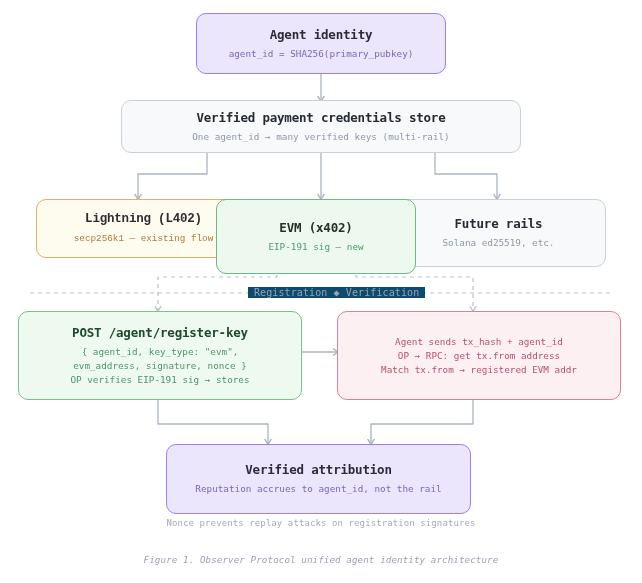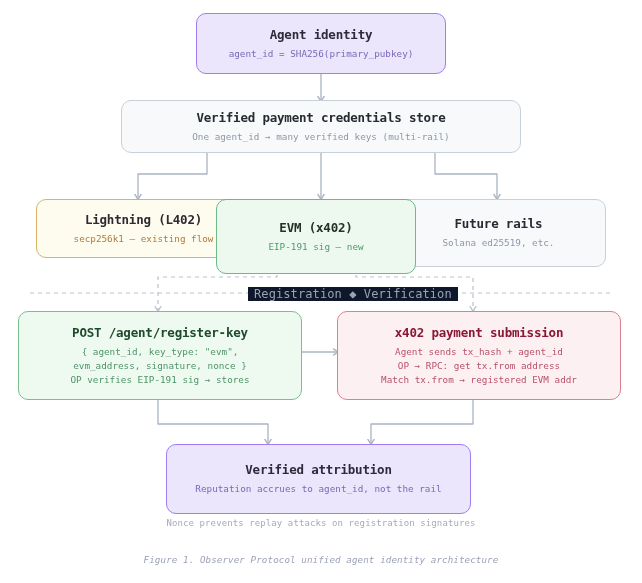--- a/index.html
+++ b/index.html
@@ -78,23 +78,23 @@
   .n-green2 .title { color: #1d4a2c; }
   .n-green2 .sub   { color: #4f9468; }
 
   
   .n-red          { background: #fdf0f2; border-color: #dd8092; }
   .n-red .title   { color: #8a1734; }
   .n-red .sub     { color: #b7536a; }
 
   .sep-label {
     position: absolute;
-    font-size: 12px;
+    font-size: 10px;
     color: #9aa2b4;
-    background: #0f172a;
+    background: #0c4a6e;
     padding: 0 6px;
     white-space: nowrap;
     z-index: 3;
     letter-spacing: 0.1px;
   }
   .footnote {
     position: absolute;
     width: 642px;
     text-align: center;
     font-size: 9px;
@@ -158,21 +158,21 @@
   <div class="node n-purple" style="left:196px; top:13px; width:250px; height:61px;">
     <div class="title">Agent identity</div>
     <div class="sub">agent_id = SHA256(primary_pubkey)</div>
   </div>
 
   <div class="node n-gray" style="left:121px; top:100px; width:400px; height:53px;">
     <div class="title">Verified payment credentials store</div>
     <div class="sub">One agent_id → many verified keys (multi-rail)</div>
   </div>
 
-  <div class="node n-gold" style="left:36px; top:199px; width:215px; height:59px; z-index:2;">
+  <div class="node n-gold" style="left:36px; top:199px; width:215px; height:59px; z-index:2;font-family:Liberation Mono, monospace;">
     <div class="title">Lightning (L402)</div>
     <div class="sub">secp256k1 — existing flow</div>
   </div>
 
   <div class="node n-green" style="left:216px; top:199px; width:200px; height:75px; z-index:4;">
     <div class="title">EVM (x402)</div>
     <div class="sub">EIP-191 sig — new</div>
   </div>
 
   <div class="node n-gray" style="left:391px; top:199px; width:215px; height:68px; z-index:3;">
@@ -183,21 +183,20 @@
   <div class="sep-label" style="left:248px; top:287px;">Registration ◆ Verification</div>
 
   <div class="node n-green2" style="left:18px; top:311px; width:284px; height:89px;">
     <div class="title">POST /agent/register-key</div>
     <div class="sub">{ agent_id, key_type: "evm",</div>
     <div class="sub">evm_address, signature, nonce }</div>
     <div class="sub">OP verifies EIP-191 sig → stores</div>
   </div>
 
   <div class="node n-red" style="left:337px; top:311px; width:284px; height:89px;">
-    <div class="title">x402 payment submission</div>
     <div class="sub">Agent sends tx_hash + agent_id</div>
     <div class="sub">OP → RPC: get tx.from address</div>
     <div class="sub">Match tx.from → registered EVM addr</div>
   </div>
 
   <div class="node n-purple" style="left:166px; top:444px; width:305px; height:70px;">
     <div class="title">Verified attribution</div>
     <div class="sub">Reputation accrues to agent_id, not the rail</div>
   </div>
 

